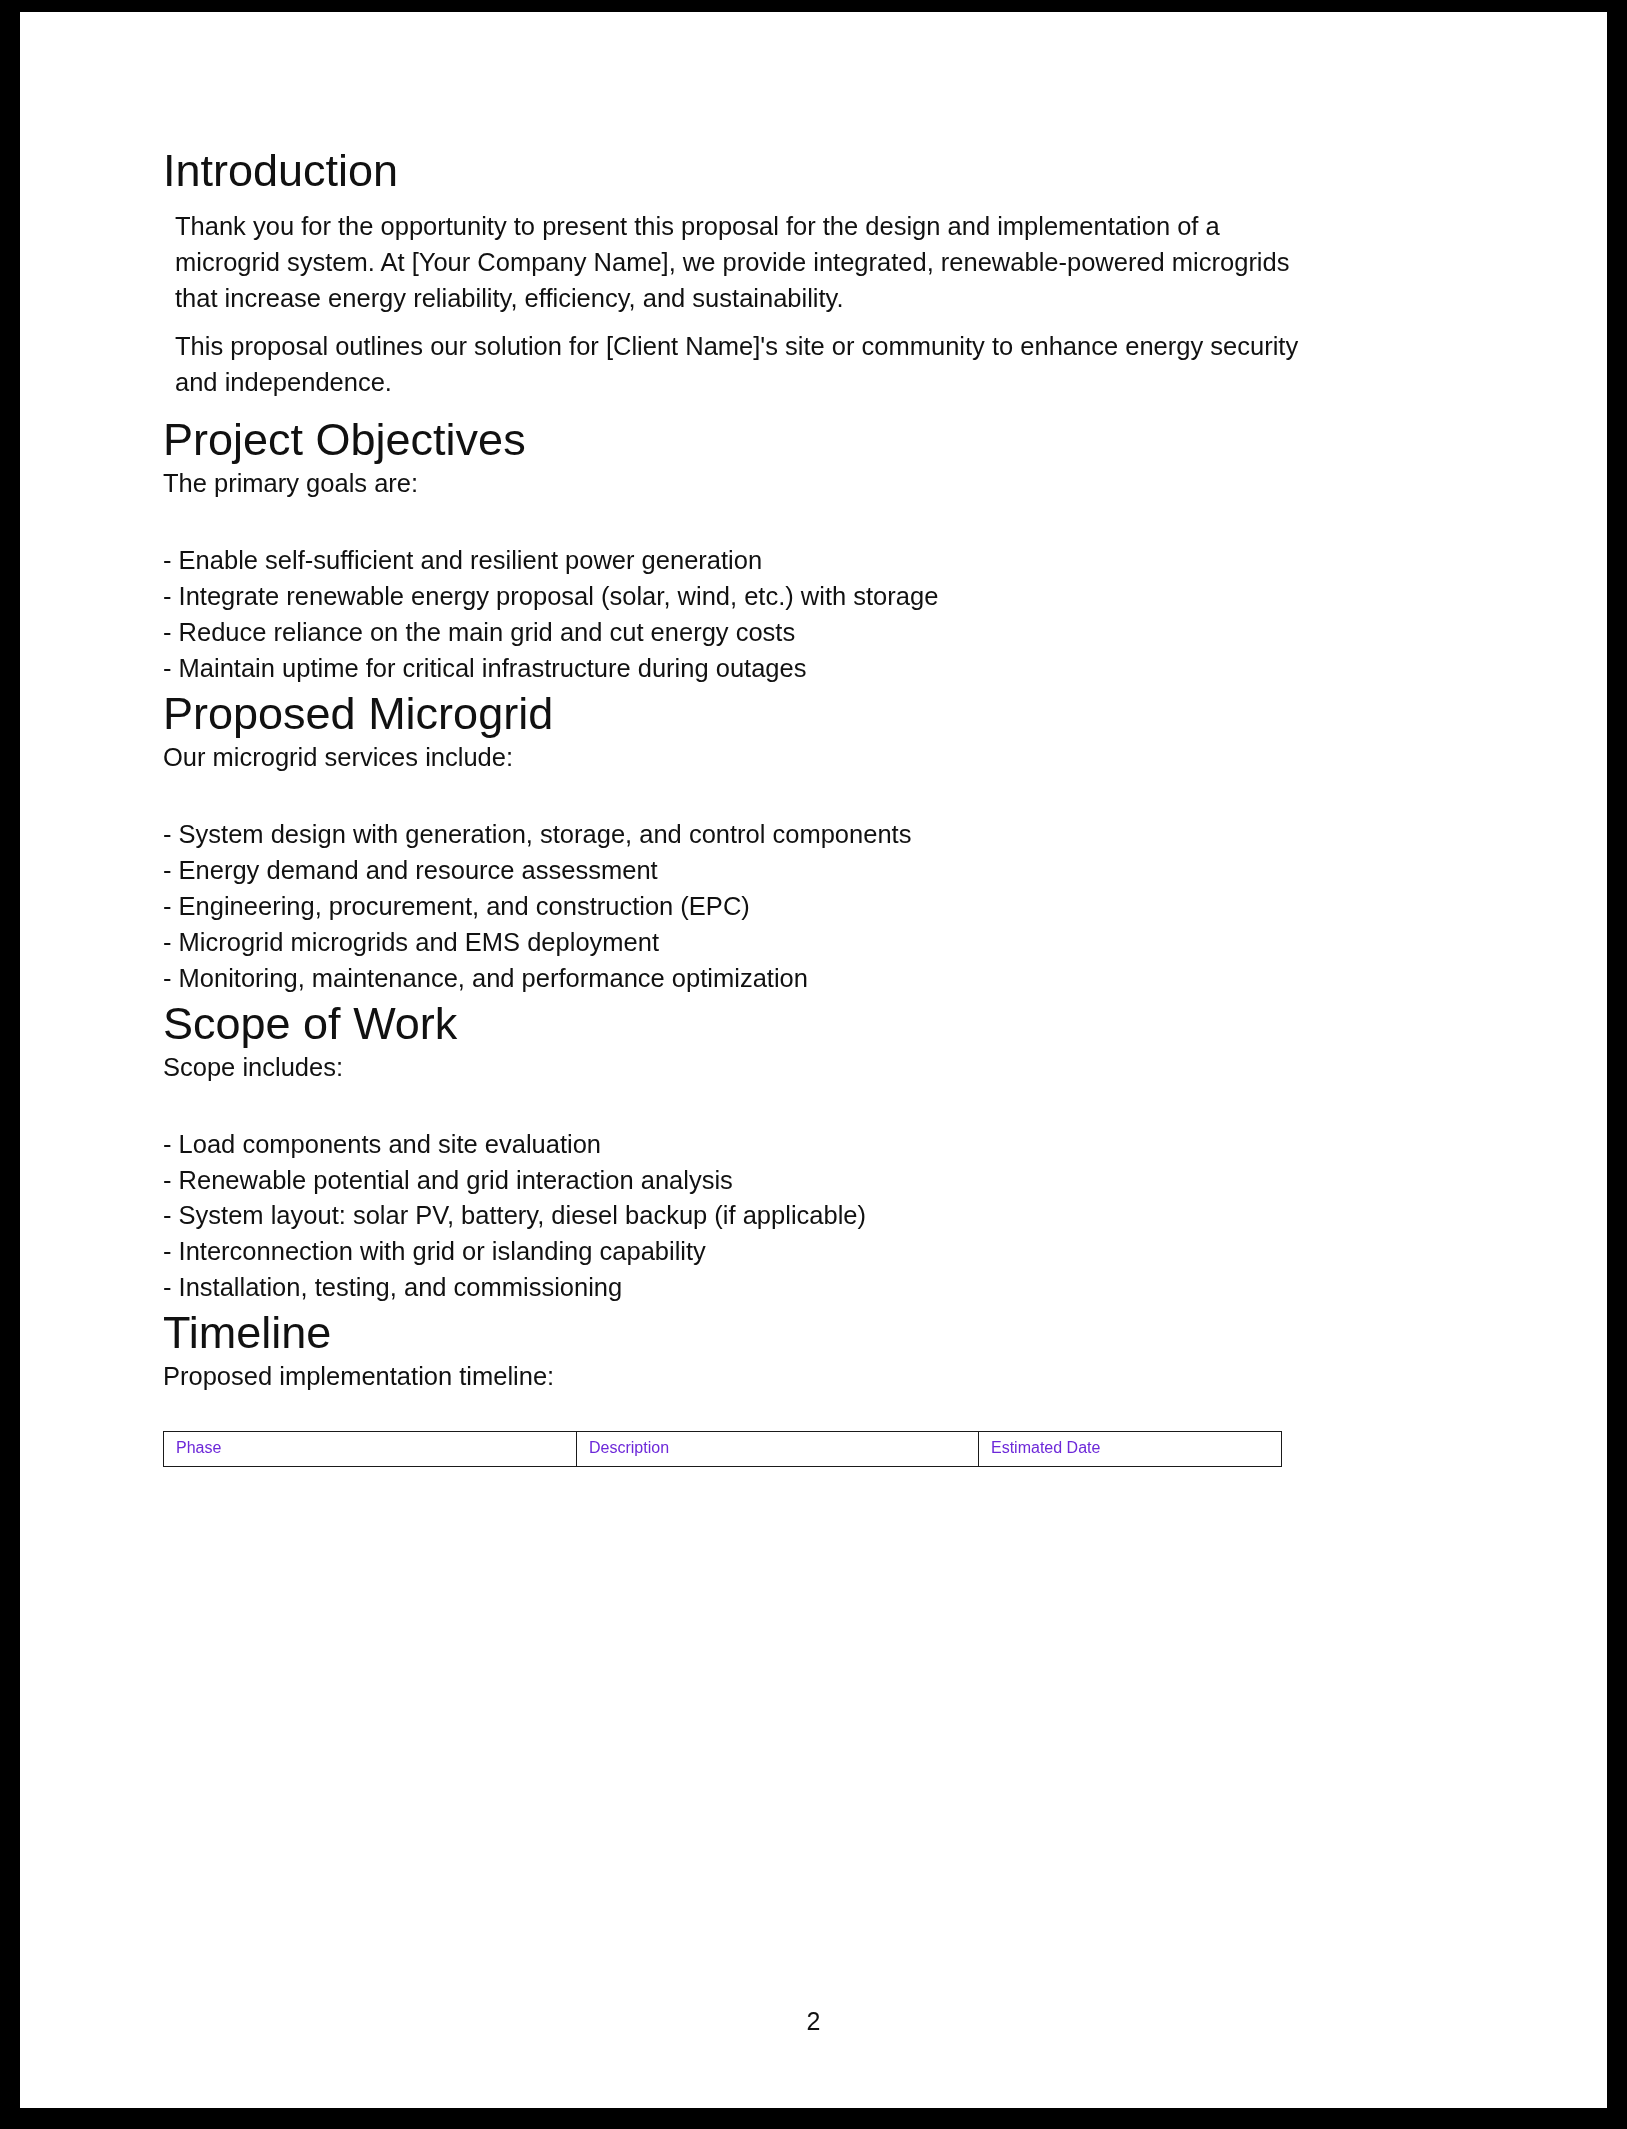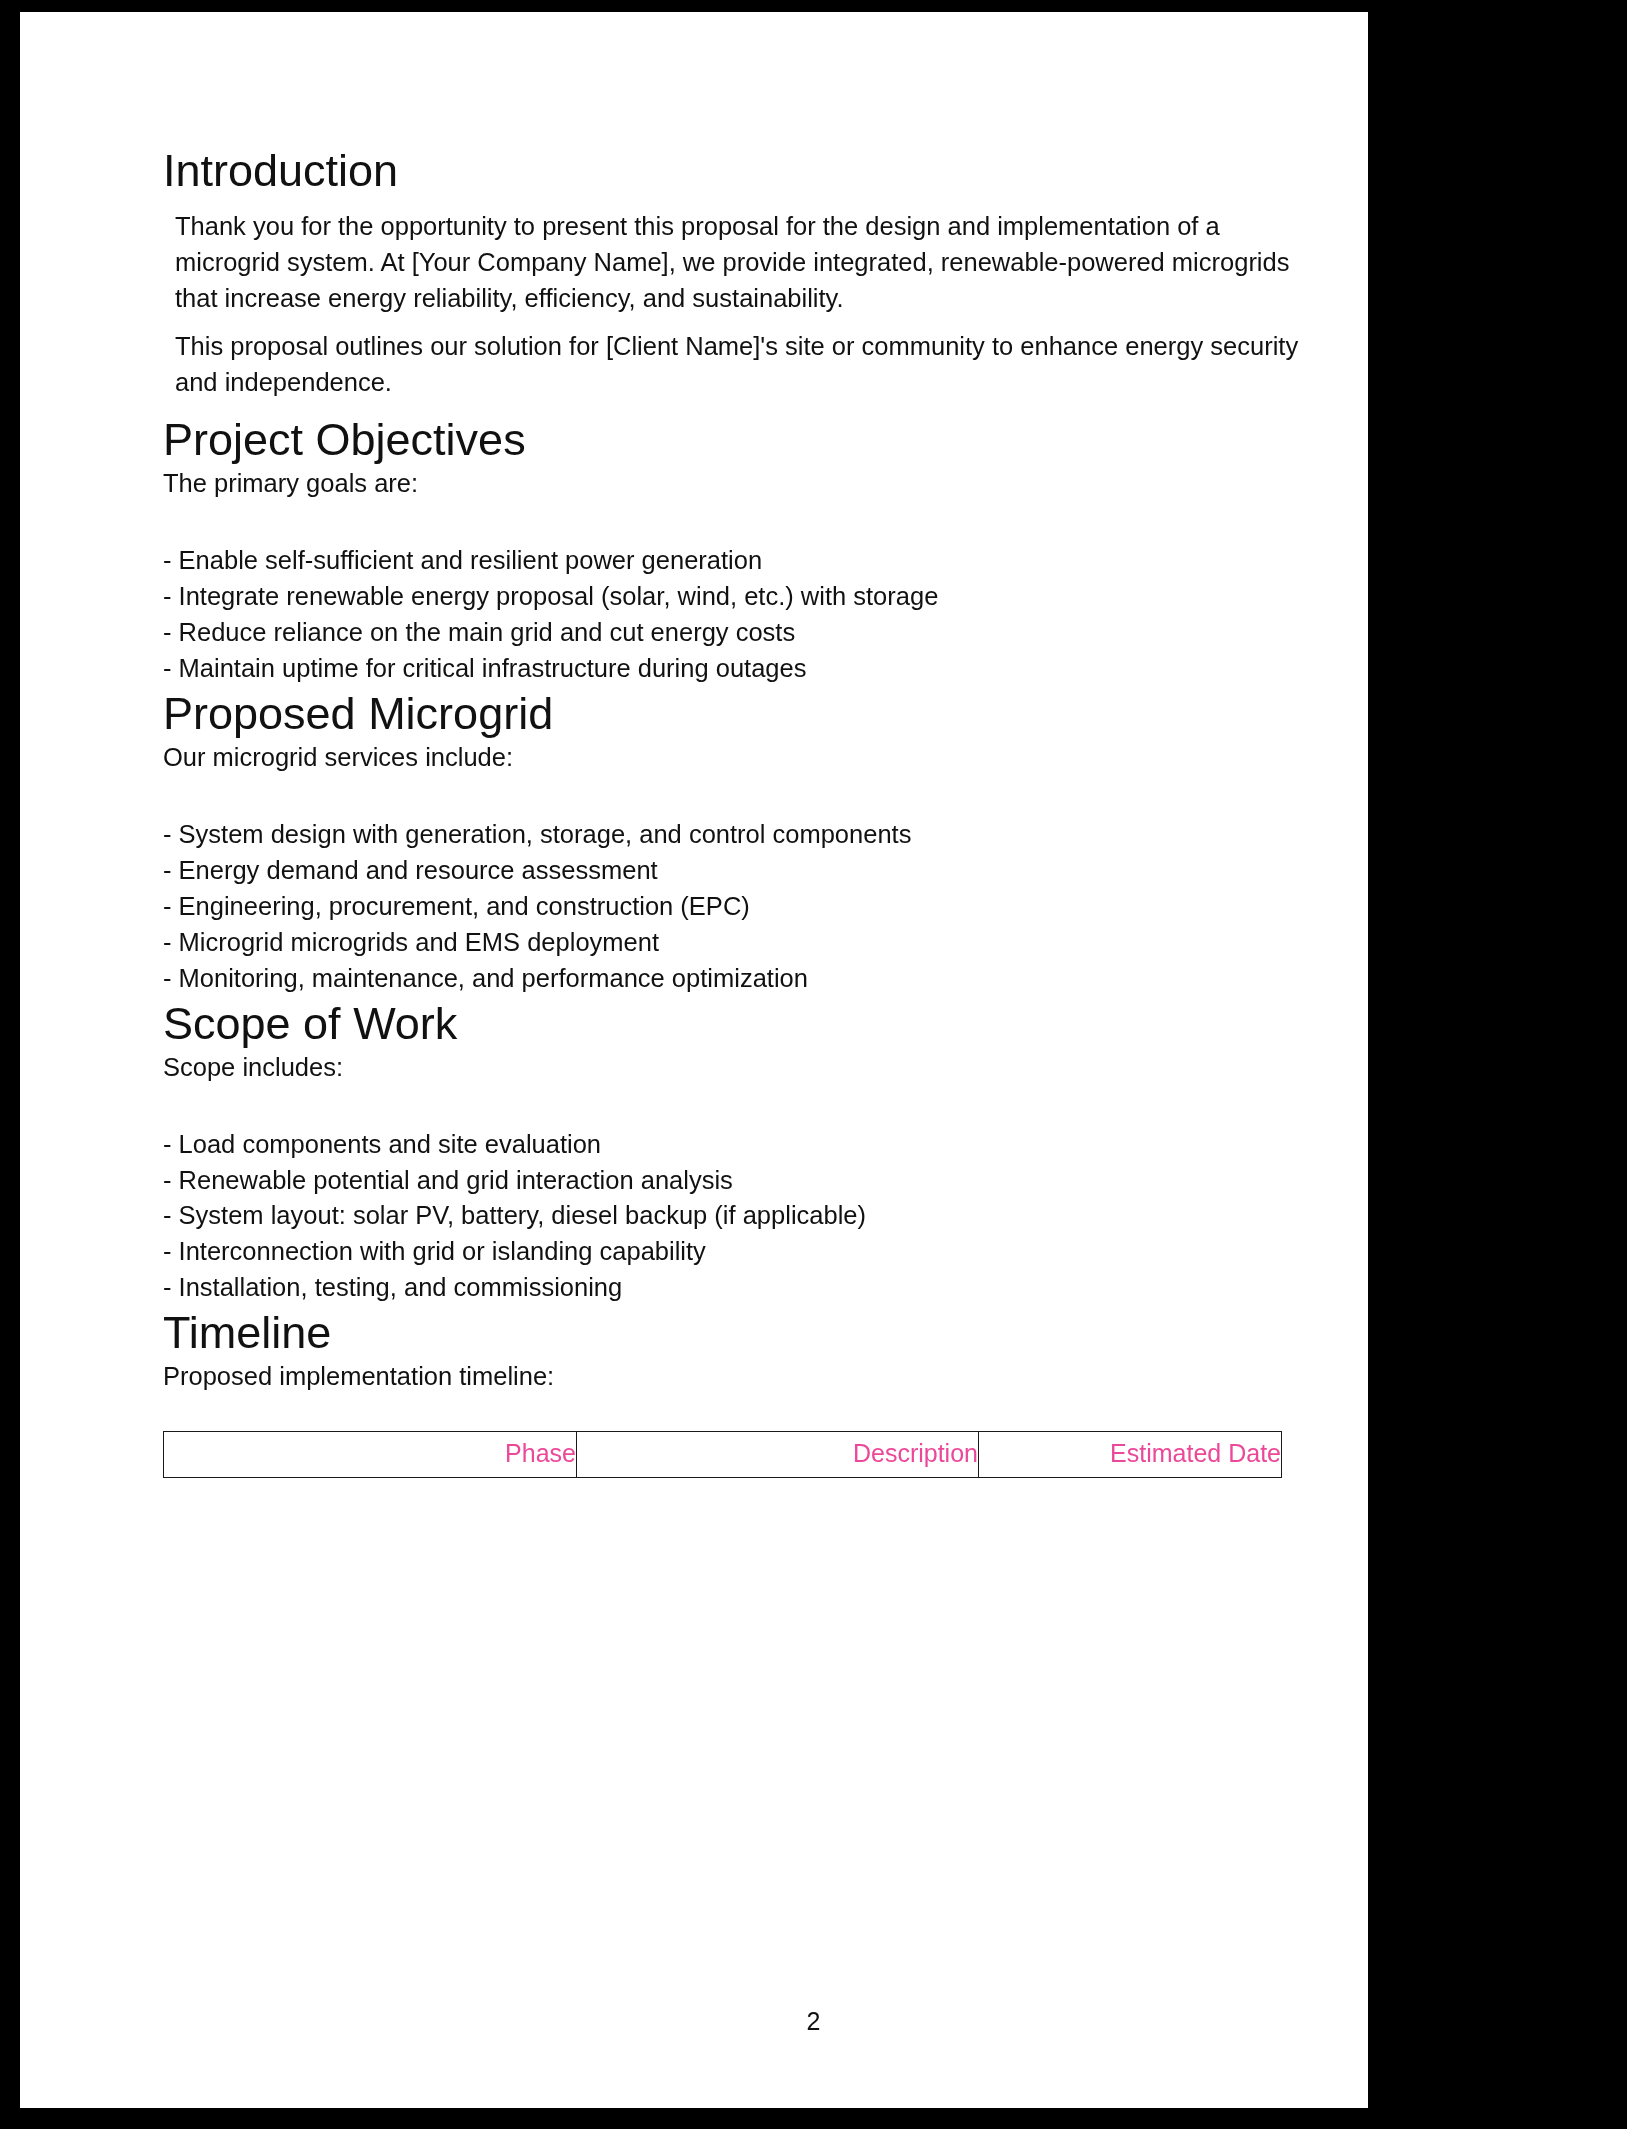--- a/index.html
+++ b/index.html
@@ -23,21 +23,21 @@
     height: 2129px;
     background: #000000;
     box-sizing: border-box;
   }
 
   
   .paper {
     position: absolute;
     left: 20px;
     top: 12px;
-    width: 1348px;
+    width: 1587px;
     height: 2096px;
     background: #ffffff;
     box-sizing: border-box;
     overflow: hidden;
   }
 
   
   .content {
     position: absolute;
     left: 143px;
@@ -91,24 +91,24 @@
   
   table.timeline-table {
     border-collapse: collapse;
     margin-top: 36px;
     width: 1079px;
     table-layout: fixed;
   }
   table.timeline-table th {
     border: 1.6px solid #1a1a1a;
     font-family: "Liberation Sans", sans-serif;
-    font-size: 25px;
+    font-size: 16px;
     font-weight: 400;
-    color: #ec4899;
-    text-align: right;
+    color: #6d28d9;
+    text-align: left;
     padding: 7px 0 9px 12px;
     background: #ffffff;
   }
   .col-phase { width: 400px; }
   .col-desc  { width: 389px; }
   .col-date  { width: 290px; }
 
   .page-number {
     position: absolute;
     left: 0;

